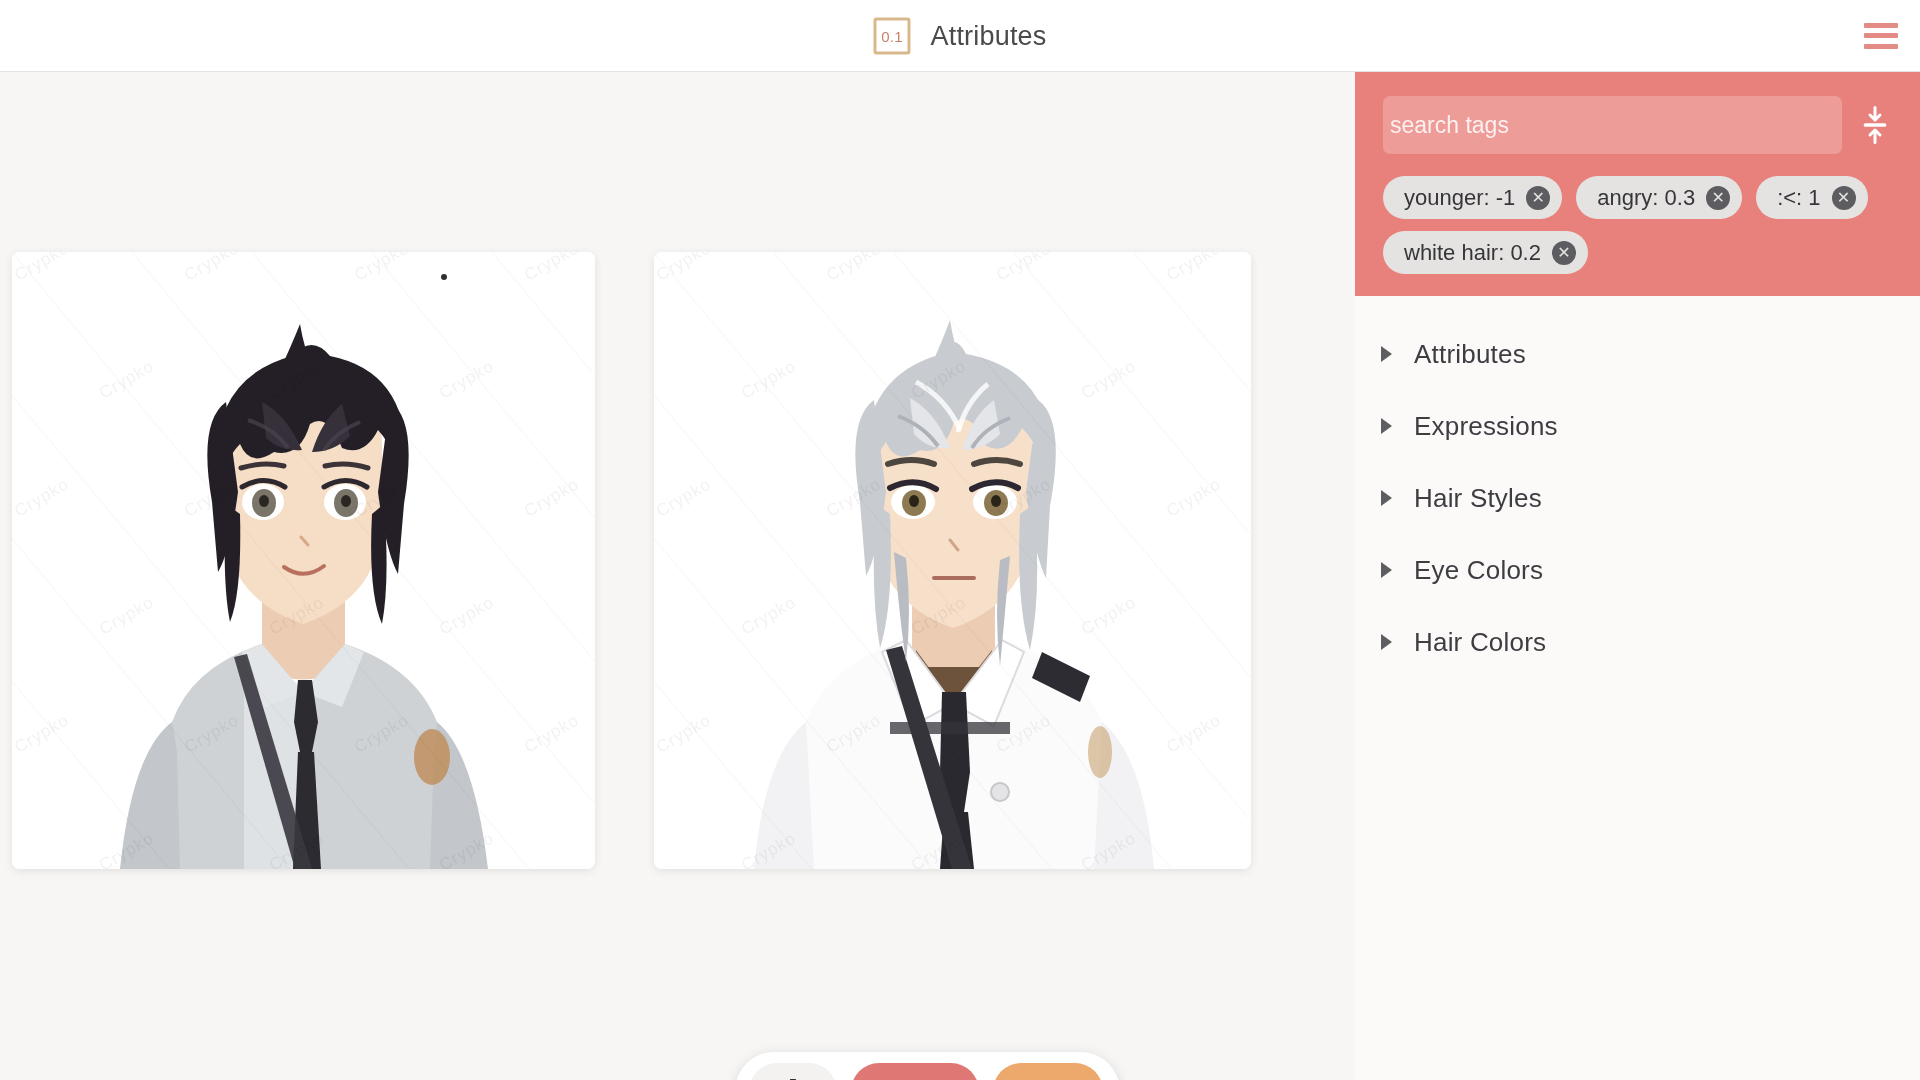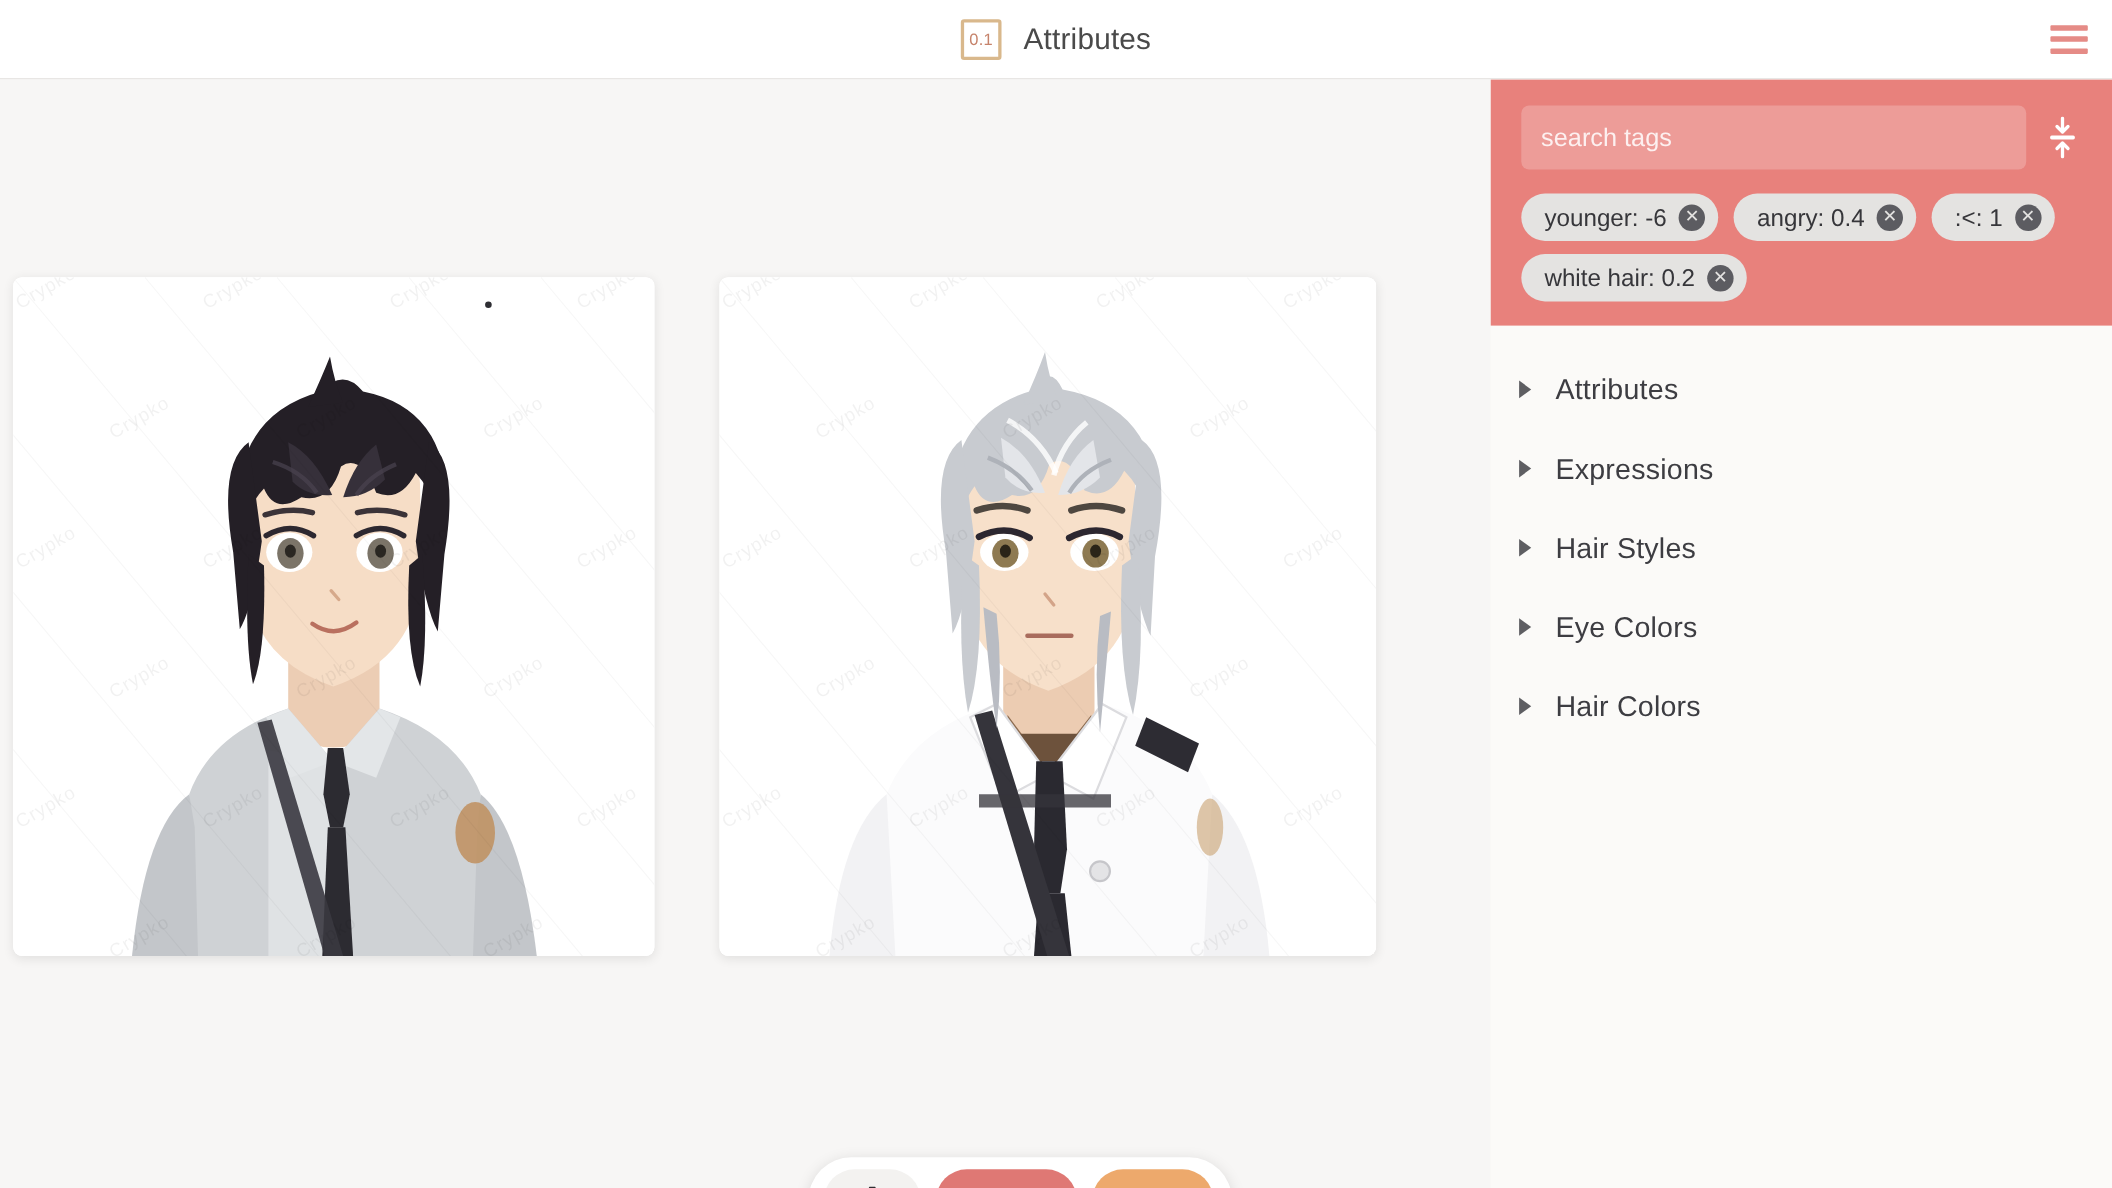--- a/index.html
+++ b/index.html
@@ -135,21 +135,21 @@
   }
   #tagpanel {
     background: #e8817c;
     padding: 24px 28px 22px 28px;
   }
   #search-row { display: flex; align-items: center; gap: 16px; }
   #search-input {
     flex: 1; height: 58px;
     background: rgba(255,255,255,.22);
     border: none; outline: none; border-radius: 7px;
-    padding: 0 18px;
+    padding: 0 7px;
     font-size: 23px; color: #ffffff;
     font-family: "Liberation Sans", sans-serif;
   }
   #search-input::placeholder { color: rgba(255,255,255,.85); }
   #collapse-icon {
     width: 34px; height: 44px; cursor: pointer;
     display: flex; align-items: center; justify-content: center;
     flex: 0 0 34px;
   }
   #chips {
@@ -433,25 +433,25 @@
           <svg viewBox="0 0 24 30" width="30" height="38">
             <path fill="#ffffff" d="M12 1 L12 9 M12 11 L8 7 M12 11 L16 7" stroke="#ffffff" stroke-width="2.4" stroke-linecap="round" stroke-linejoin="round"></path>
             <rect x="3" y="13.6" width="18" height="2.8" rx="1.2" fill="#ffffff"></rect>
             <path fill="none" stroke="#ffffff" stroke-width="2.4" stroke-linecap="round" stroke-linejoin="round" d="M12 29 L12 21 M12 19 L8 23 M12 19 L16 23"></path>
           </svg>
         </div>
       </div>
 
       <div id="chips">
           <div class="chip">
-            <span>younger: -6</span>
+            <span>younger: -1</span>
             <span class="chip-x">✕</span>
           </div>
           <div class="chip">
-            <span>angry: 0.4</span>
+            <span>angry: 0.3</span>
             <span class="chip-x">✕</span>
           </div>
           <div class="chip">
             <span>:&lt;: 1</span>
             <span class="chip-x">✕</span>
           </div>
           <div class="chip">
             <span>white hair: 0.2</span>
             <span class="chip-x">✕</span>
           </div>

